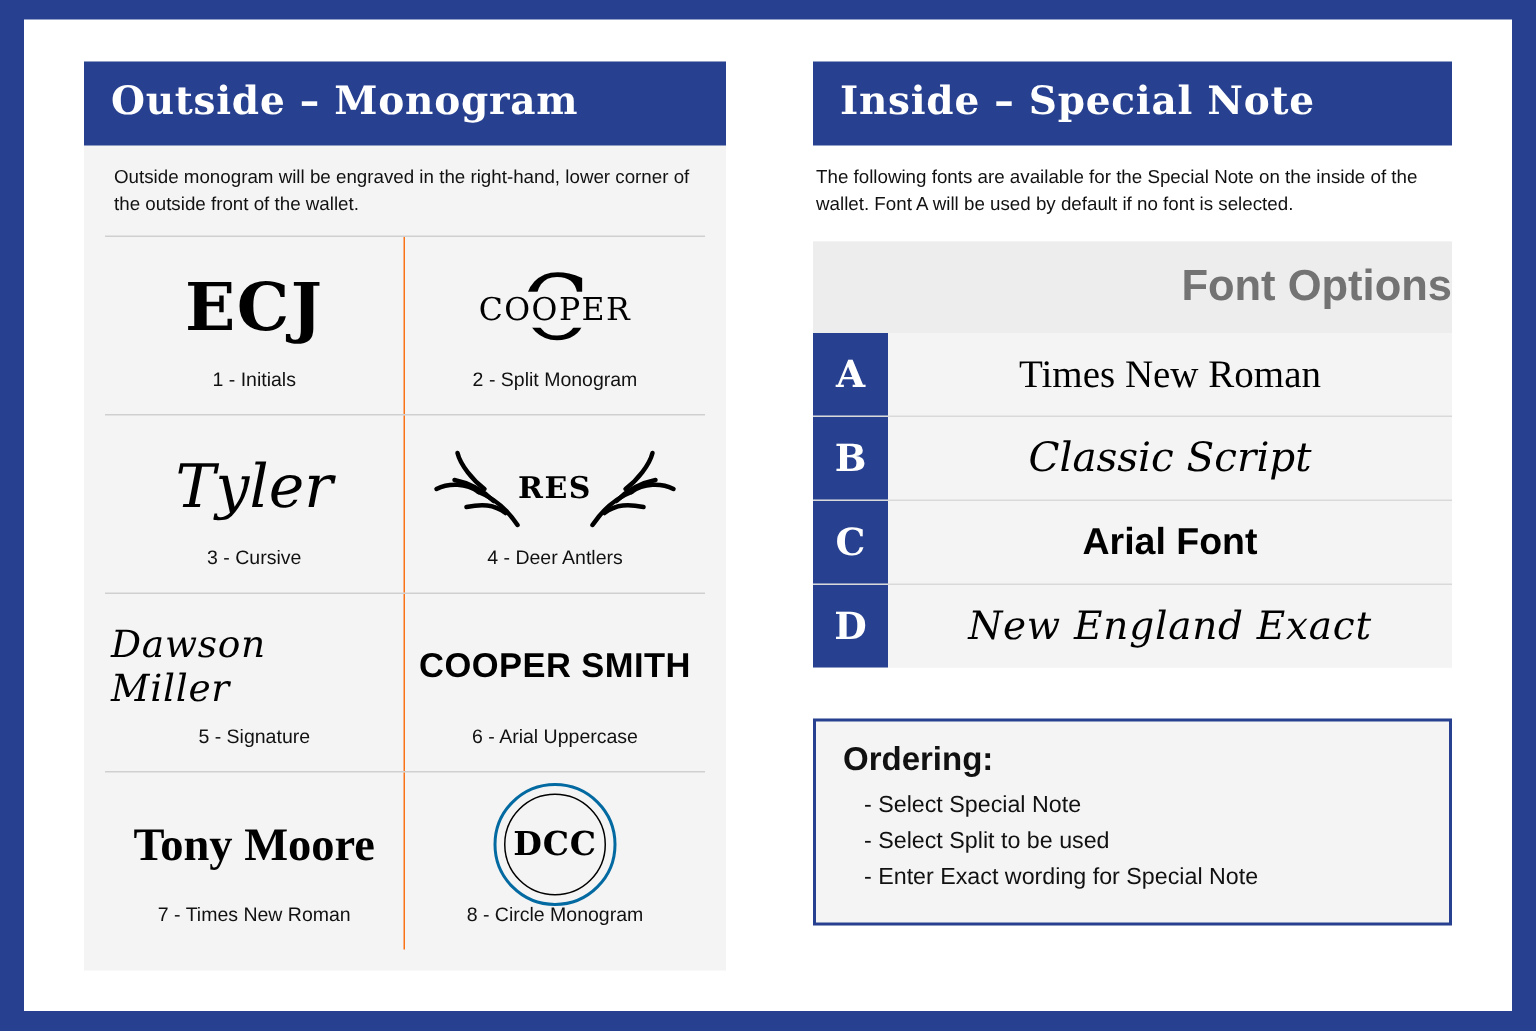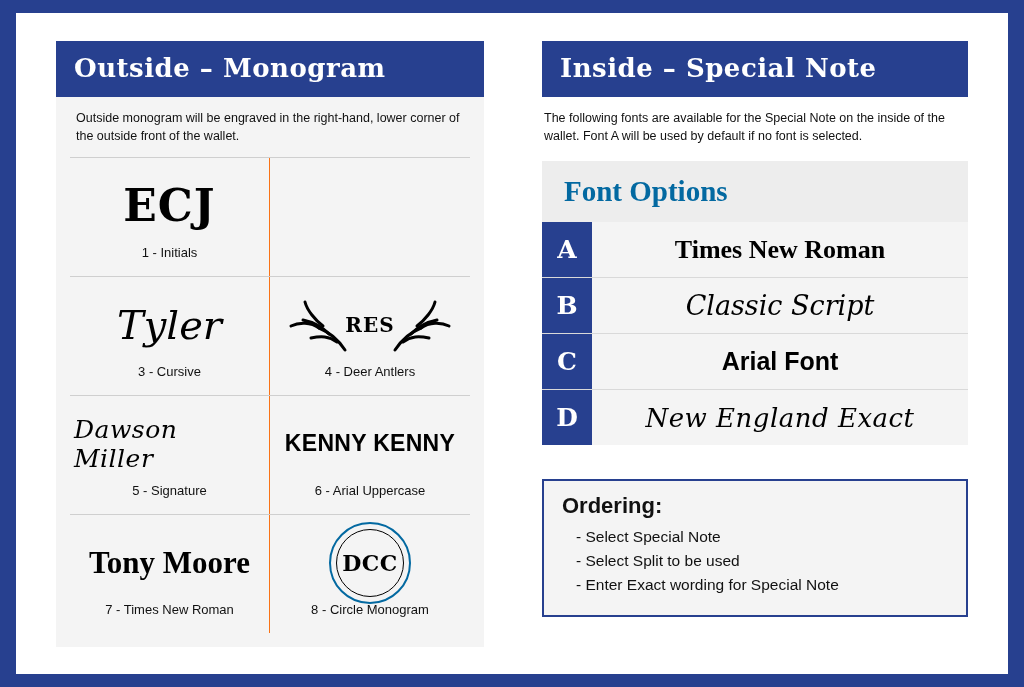--- a/index.html
+++ b/index.html
@@ -195,26 +195,27 @@
   }
 
   
   .font-panel {
     margin-top: 6px;
     background: #f4f4f4;
     width: 426px;
     box-sizing: border-box;
   }
   .font-panel-title {
-    font-family: Liberation Serif, serif;
+    font-family: Liberation Sans, sans-serif;
     font-weight: bold;
     font-size: 29px;
-    color: #0369a1;
+    color: #737373;
     padding: 14px 0 14px 22px;
     background: #ededed;
+    text-align: right;
   }
   .font-row {
     display: flex;
     align-items: stretch;
     border-bottom: 1px solid #d9d9d9;
     background: #f4f4f4;
   }
   .font-row:last-child { border-bottom: none; }
   .font-letter {
     width: 50px;
@@ -228,21 +229,21 @@
     justify-content: center;
   }
   .font-sample {
     flex: 1;
     height: 55px;
     display: flex;
     align-items: center;
     justify-content: center;
     color: #000;
   }
-  .f-times { font-family: "Liberation Serif", serif; font-weight: bold; font-size: 26px; }
+  .f-times { font-family: "Liberation Serif", serif; font-weight: normal; font-size: 26px; }
   .f-classic { font-family: "DejaVu Serif", serif; font-style: italic; font-size: 27px; }
   .f-arial { font-family: "Liberation Sans", sans-serif; font-weight: bold; font-size: 25px; }
   .f-newengland { font-family: "DejaVu Serif", serif; font-style: italic; font-size: 26px; letter-spacing: 0.5px; }
 
   
   .ordering {
     margin-top: 34px;
     border: 2px solid #27408f;
     background: #f4f4f4;
     width: 426px;
@@ -278,20 +279,29 @@
     <div class="blurb">Outside monogram will be engraved in the right-hand, lower corner of the outside front of the wallet.</div>
 
     <div class="mono-grid">
 
       <div class="mono-row">
         <div class="mono-cell left-cell">
           <div class="sample">
             <span class="s-initials">ECJ</span>
           </div>
           <div class="caption">1 - Initials</div>
+        </div>
+        <div class="mono-cell">
+          <div class="sample">
+            <span class="s-split">
+              <span class="big-c">C</span>
+              <span class="name">COOPER</span>
+            </span>
+          </div>
+          <div class="caption">2 - Split Monogram</div>
         </div>
       </div>
 
       <div class="mono-row">
         <div class="mono-cell left-cell">
           <div class="sample">
             <span class="s-cursive">Tyler</span>
           </div>
           <div class="caption">3 - Cursive</div>
         </div>
@@ -321,21 +331,21 @@
 
       <div class="mono-row">
         <div class="mono-cell left-cell">
           <div class="sample">
             <span class="s-signature">Dawson Miller</span>
           </div>
           <div class="caption">5 - Signature</div>
         </div>
         <div class="mono-cell">
           <div class="sample">
-            <span class="s-arialupper">KENNY KENNY</span>
+            <span class="s-arialupper">COOPER SMITH</span>
           </div>
           <div class="caption">6 - Arial Uppercase</div>
         </div>
       </div>
 
       <div class="mono-row">
         <div class="mono-cell left-cell">
           <div class="sample">
             <span class="s-times">Tony Moore</span>
           </div>

